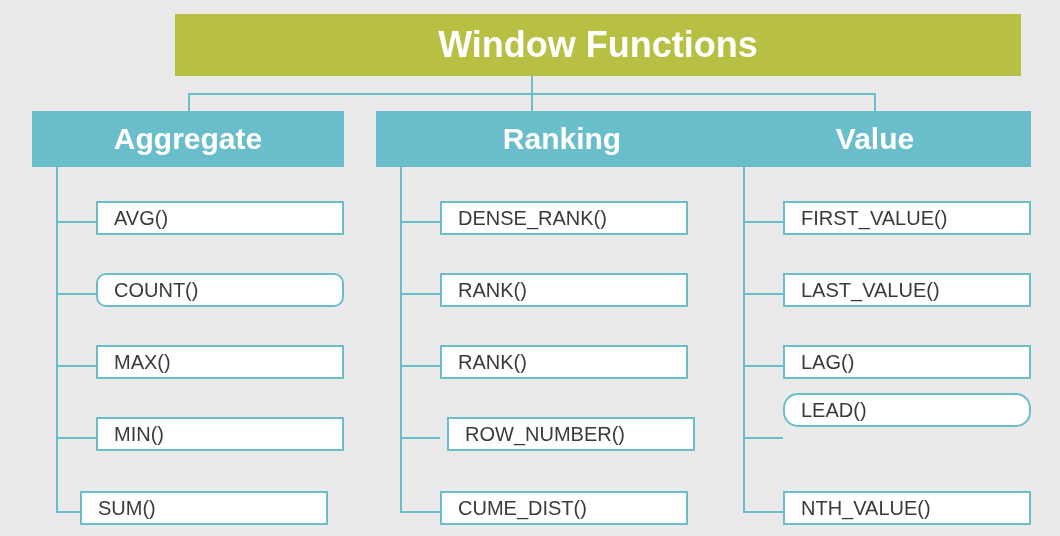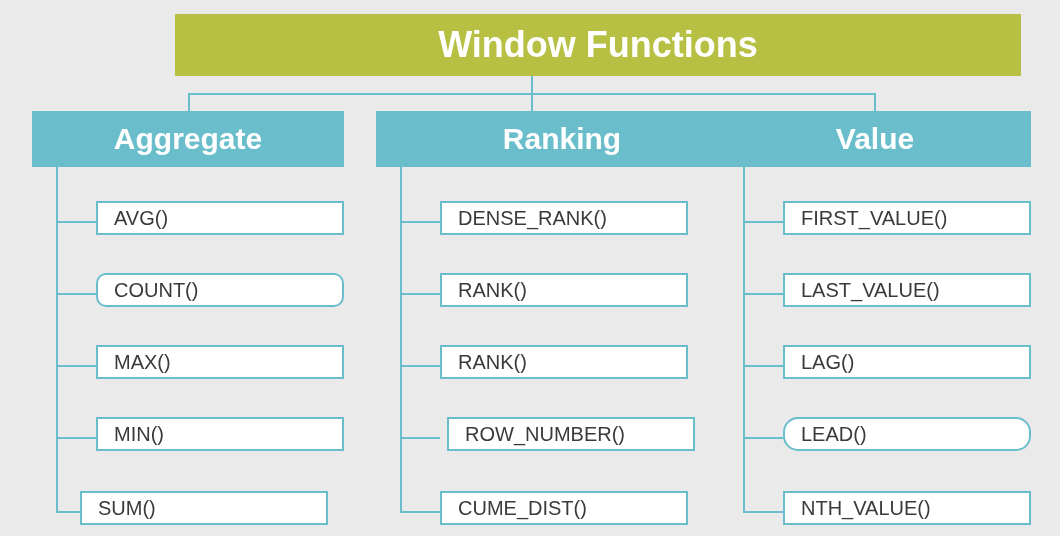--- a/index.html
+++ b/index.html
@@ -97,15 +97,15 @@
 
 <div class="category-box cat-value">Value</div>
 <div class="line" style="left:743px; top:167px; width:2px; height:346px;"></div>
 <div class="line" style="left:743px; top:221px; width:40px; height:2px;"></div>
 <div class="fn-box" style="left:783px; top:201px;">FIRST_VALUE()</div>
 <div class="line" style="left:743px; top:293px; width:40px; height:2px;"></div>
 <div class="fn-box" style="left:783px; top:273px;">LAST_VALUE()</div>
 <div class="line" style="left:743px; top:365px; width:40px; height:2px;"></div>
 <div class="fn-box" style="left:783px; top:345px;">LAG()</div>
 <div class="line" style="left:743px; top:437px; width:40px; height:2px;"></div>
-<div class="fn-box" style="left:783px; top:417px;border-radius:15px;">LEAD()</div>
+<div class="fn-box" style="left:783px; top:393px;border-radius:15px;">LEAD()</div>
 <div class="line" style="left:743px; top:511px; width:40px; height:2px;"></div>
 <div class="fn-box" style="left:783px; top:491px;">NTH_VALUE()</div>
 
 </body></html>

